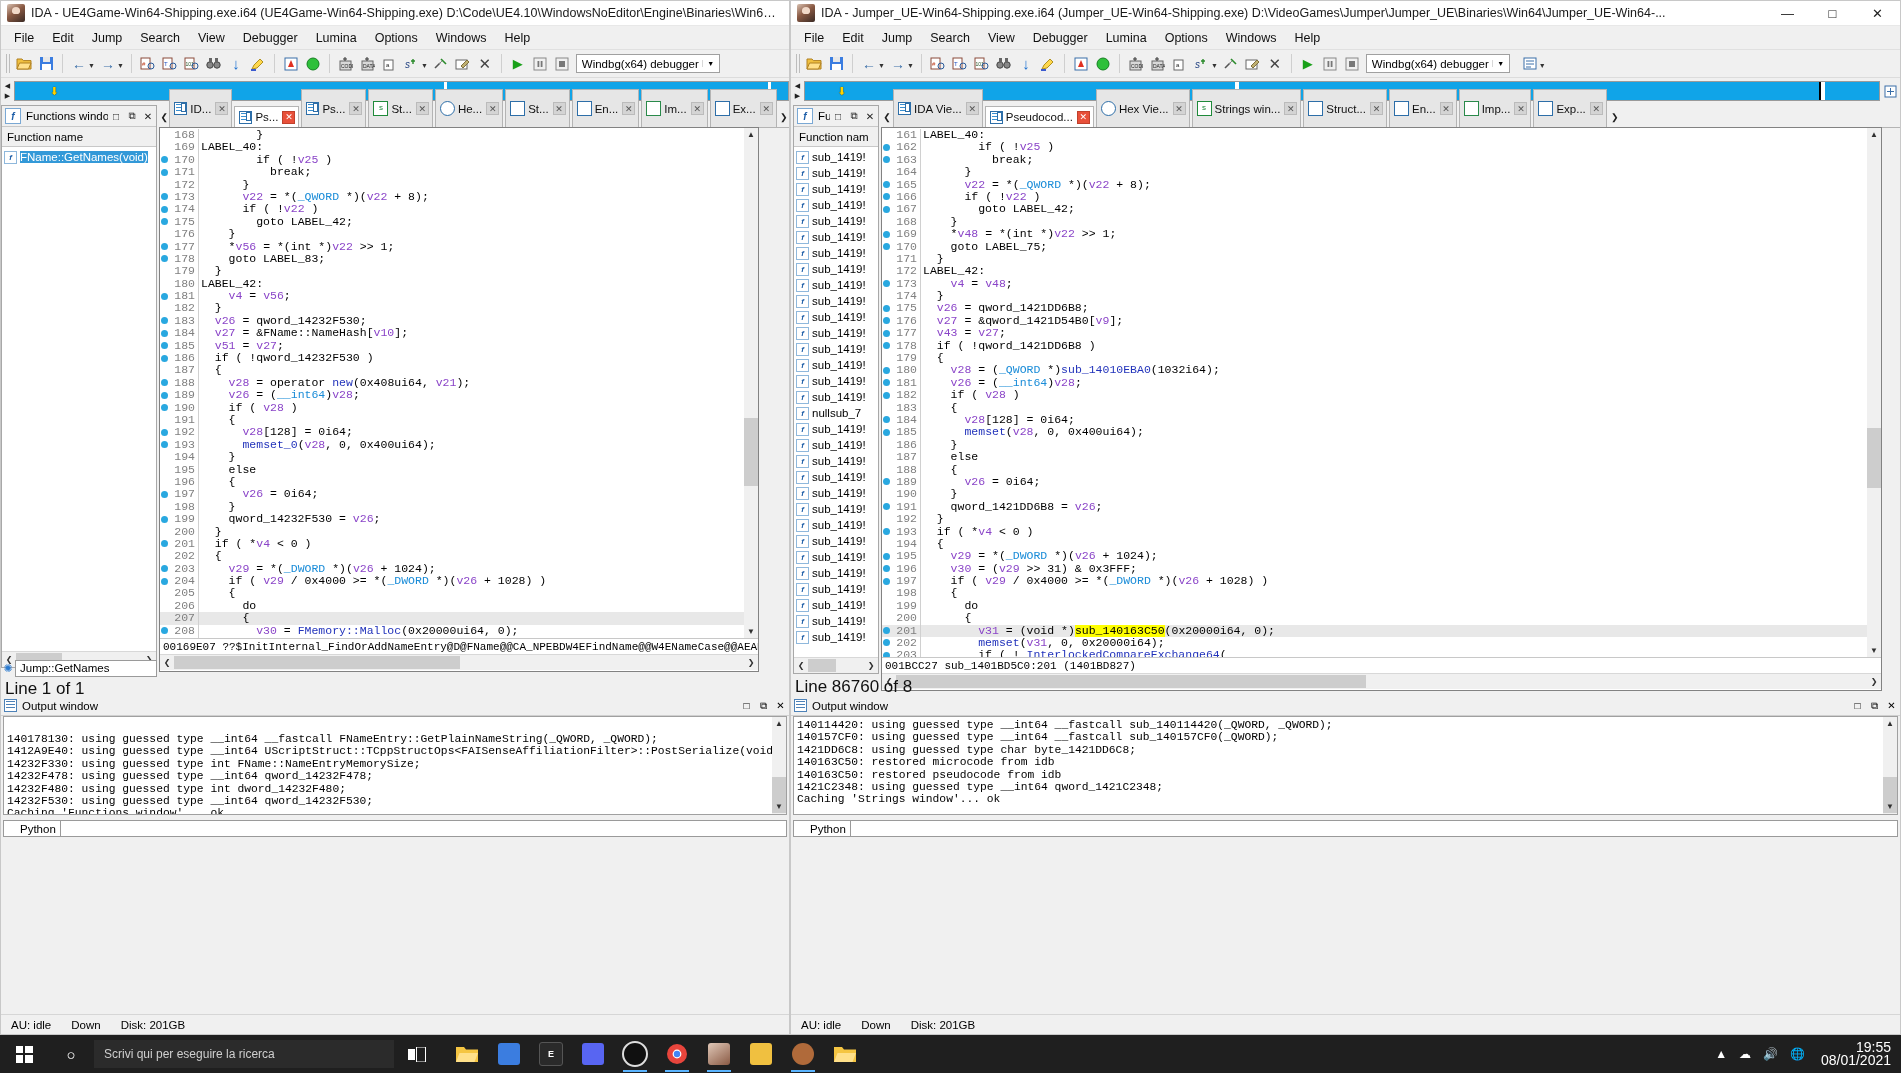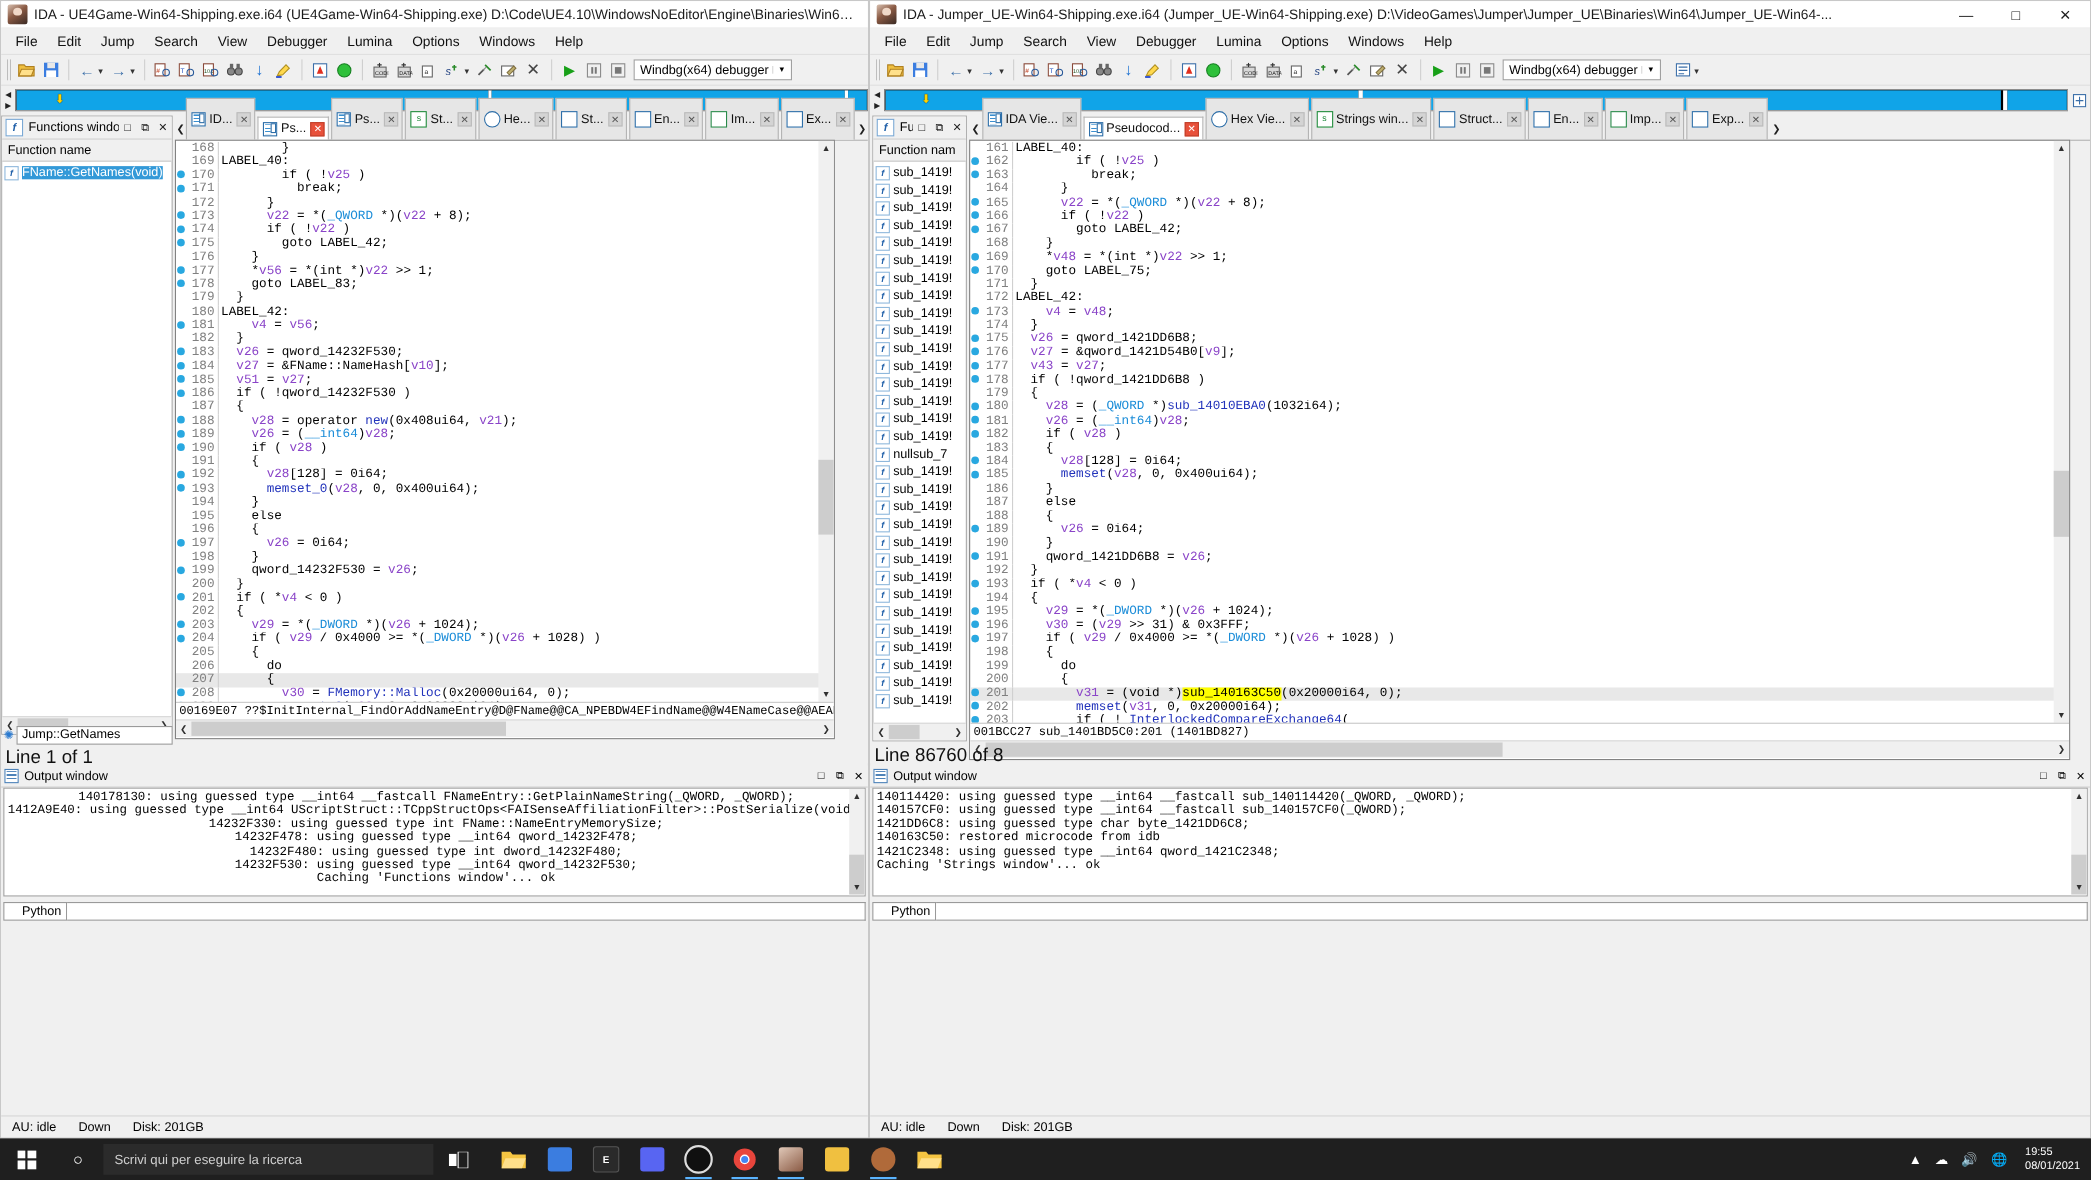--- a/index.html
+++ b/index.html
@@ -179,21 +179,21 @@
   .searchbox{width:300px;height:28px;background:#2b2b2b;display:flex;align-items:center;
              color:#cfcfcf;font-size:12px;padding-left:10px;box-sizing:border-box;}
   .tb-apps{display:flex;align-items:center;margin-left:6px;}
   .tb-app{width:42px;height:38px;display:flex;align-items:center;justify-content:center;
           position:relative;}
   .tb-app .sq{width:22px;height:22px;border-radius:3px;}
   .tb-app.active::after{content:"";position:absolute;bottom:1px;left:9px;right:9px;height:2px;
           background:#5ab4ff;}
   .tray{margin-left:auto;display:flex;align-items:center;height:38px;color:#fff;}
   .tray .ti2{padding:0 6px;font-size:12px;}
-  .clock{padding:0 10px;line-height:13px;font-size:10px;color:#fff;}
+  .clock{padding:0 10px;text-align:right;line-height:13px;font-size:14px;color:#fff;}
 </style>
 </head>
 <body>
 
 <div class="desktop">
 
   <div class="ida-win" id="win-left">
 
     <div class="titlebar">
       <div class="tb-icon"></div>
@@ -556,21 +556,21 @@
 
     <div class="outwin" style="top:695px;height:320px;">
       <div class="outhdr">
         <span class="oi"></span>
         <span class="ot">Output window</span>
         <span class="ob">□</span>
         <span class="ob">⧉</span>
         <span class="ob">✕</span>
       </div>
       <div class="outbody" style="height:99px;margin:0 2px;">
-        <div id="outlines-left" style="padding-top:2px;text-align:center;">
+        <div id="outlines-left" style="padding-top:16px;">
             <div class="oline">140178130: using guessed type __int64 __fastcall FNameEntry::GetPlainNameString(_QWORD, _QWORD);</div>
             <div class="oline">1412A9E40: using guessed type __int64 UScriptStruct::TCppStructOps&lt;FAISenseAffiliationFilter&gt;::PostSerialize(void);</div>
             <div class="oline">14232F330: using guessed type int FName::NameEntryMemorySize;</div>
             <div class="oline">14232F478: using guessed type __int64 qword_14232F478;</div>
             <div class="oline">14232F480: using guessed type int dword_14232F480;</div>
             <div class="oline">14232F530: using guessed type __int64 qword_14232F530;</div>
             <div class="oline">Caching 'Functions window'... ok</div>
           </div>
         <div class="vsb" style="top:0;bottom:0;">
           <div class="ar">▲</div>
@@ -1087,20 +1087,21 @@
         <span class="ob">□</span>
         <span class="ob">⧉</span>
         <span class="ob">✕</span>
       </div>
       <div class="outbody" style="height:99px;margin:0 2px;">
         <div id="outlines-right" style="padding-top:2px;">
             <div class="oline">140114420: using guessed type __int64 __fastcall sub_140114420(_QWORD, _QWORD);</div>
             <div class="oline">140157CF0: using guessed type __int64 __fastcall sub_140157CF0(_QWORD);</div>
             <div class="oline">1421DD6C8: using guessed type char byte_1421DD6C8;</div>
             <div class="oline">140163C50: restored microcode from idb</div>
+            <div class="oline">140163C50: restored pseudocode from idb</div>
             <div class="oline">1421C2348: using guessed type __int64 qword_1421C2348;</div>
             <div class="oline">Caching 'Strings window'... ok</div>
           </div>
         <div class="vsb" style="top:0;bottom:0;">
           <div class="ar">▲</div>
           <div class="thb" style="top:60px;height:36px;"></div>
           <div class="ar" style="position:absolute;bottom:0;width:14px;">▼</div>
         </div>
       </div>
       <div class="pybar" style="margin:4px 2px 0 2px;">

